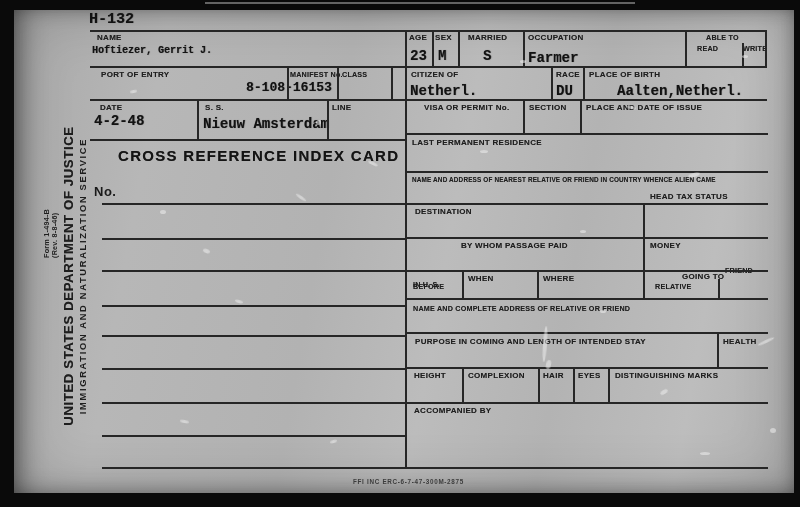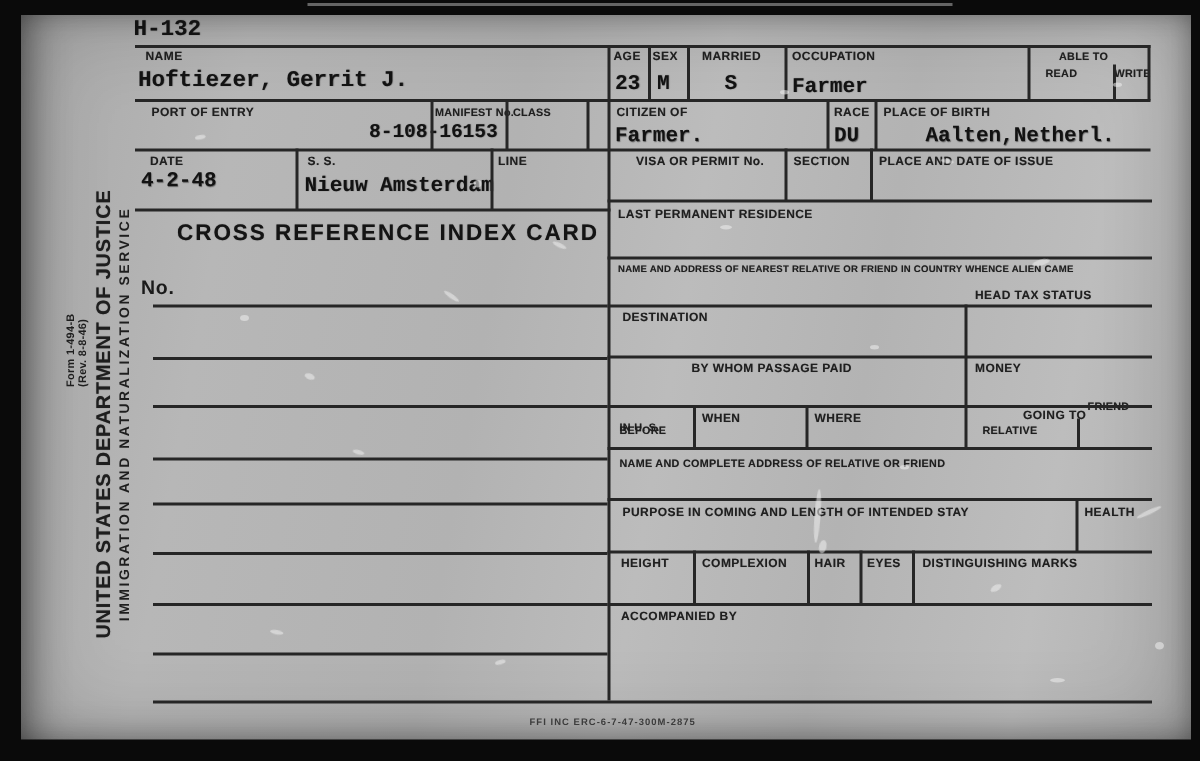--- a/index.html
+++ b/index.html
@@ -25,21 +25,21 @@
   }
   .lbl-md{font-size:7.2px;letter-spacing:0.2px;}
   .lbl-sm{font-size:6.4px;letter-spacing:0.15px;}
   .val{
     position:absolute;white-space:nowrap;
     font-family:"Liberation Mono","DejaVu Sans Mono",monospace;
     font-weight:bold;font-size:14px;color:#121212;
     text-shadow:0.4px 0.4px 0.7px rgba(25,25,25,0.55);
   }
   .idx{font-size:15px;}
-  .nameval{font-size:15px;}
+  .nameval{font-size:10px;}
   .manifestval{font-size:13px;}
   .cardtitle{
     position:absolute;left:118px;top:147px;
     font-weight:bold;font-size:15px;letter-spacing:1.3px;color:#141414;white-space:nowrap;
     text-shadow:0 0 0.6px rgba(0,0,0,0.5);
   }
   .nolabel{position:absolute;left:94px;top:184px;font-weight:bold;font-size:13px;letter-spacing:0.5px;color:#1a1a1a;}
   .sidebar{
     position:absolute;left:-113px;top:238px;width:340px;height:56px;
     transform:rotate(-90deg);text-align:center;color:#1e1e1e;
@@ -96,21 +96,21 @@
   <div class="val" style="left:528px;top:50px;">Farmer</div>
   <div class="lbl lbl-md" style="left:706px;top:33px;">ABLE TO</div>
   <div class="lbl lbl-md" style="left:697px;top:44px;">READ</div>
   <div class="lbl lbl-md" style="left:743px;top:44px;">WRITE</div>
 
   <div class="lbl" style="left:101px;top:70px;">PORT OF ENTRY</div>
   <div class="lbl lbl-md" style="left:290px;top:70px;">MANIFEST No.</div>
   <div class="val manifestval" style="left:246px;top:80px;">8-108-16153</div>
   <div class="lbl lbl-md" style="left:342px;top:70px;">CLASS</div>
   <div class="lbl" style="left:411px;top:70px;">CITIZEN OF</div>
-  <div class="val" style="left:410px;top:83px;">Farmer.</div>
+  <div class="val" style="left:410px;top:83px;">Netherl.</div>
   <div class="lbl" style="left:556px;top:70px;">RACE</div>
   <div class="val" style="left:556px;top:83px;">DU</div>
   <div class="lbl" style="left:589px;top:70px;">PLACE OF BIRTH</div>
   <div class="val" style="left:617px;top:83px;">Aalten,Netherl.</div>
 
   <div class="lbl" style="left:100px;top:103px;">DATE</div>
   <div class="val" style="left:94px;top:113px;">4-2-48</div>
   <div class="lbl" style="left:205px;top:103px;">S. S.</div>
   <div class="val" style="left:203px;top:116px;">Nieuw Amsterdam</div>
   <div class="lbl" style="left:332px;top:103px;">LINE</div>

